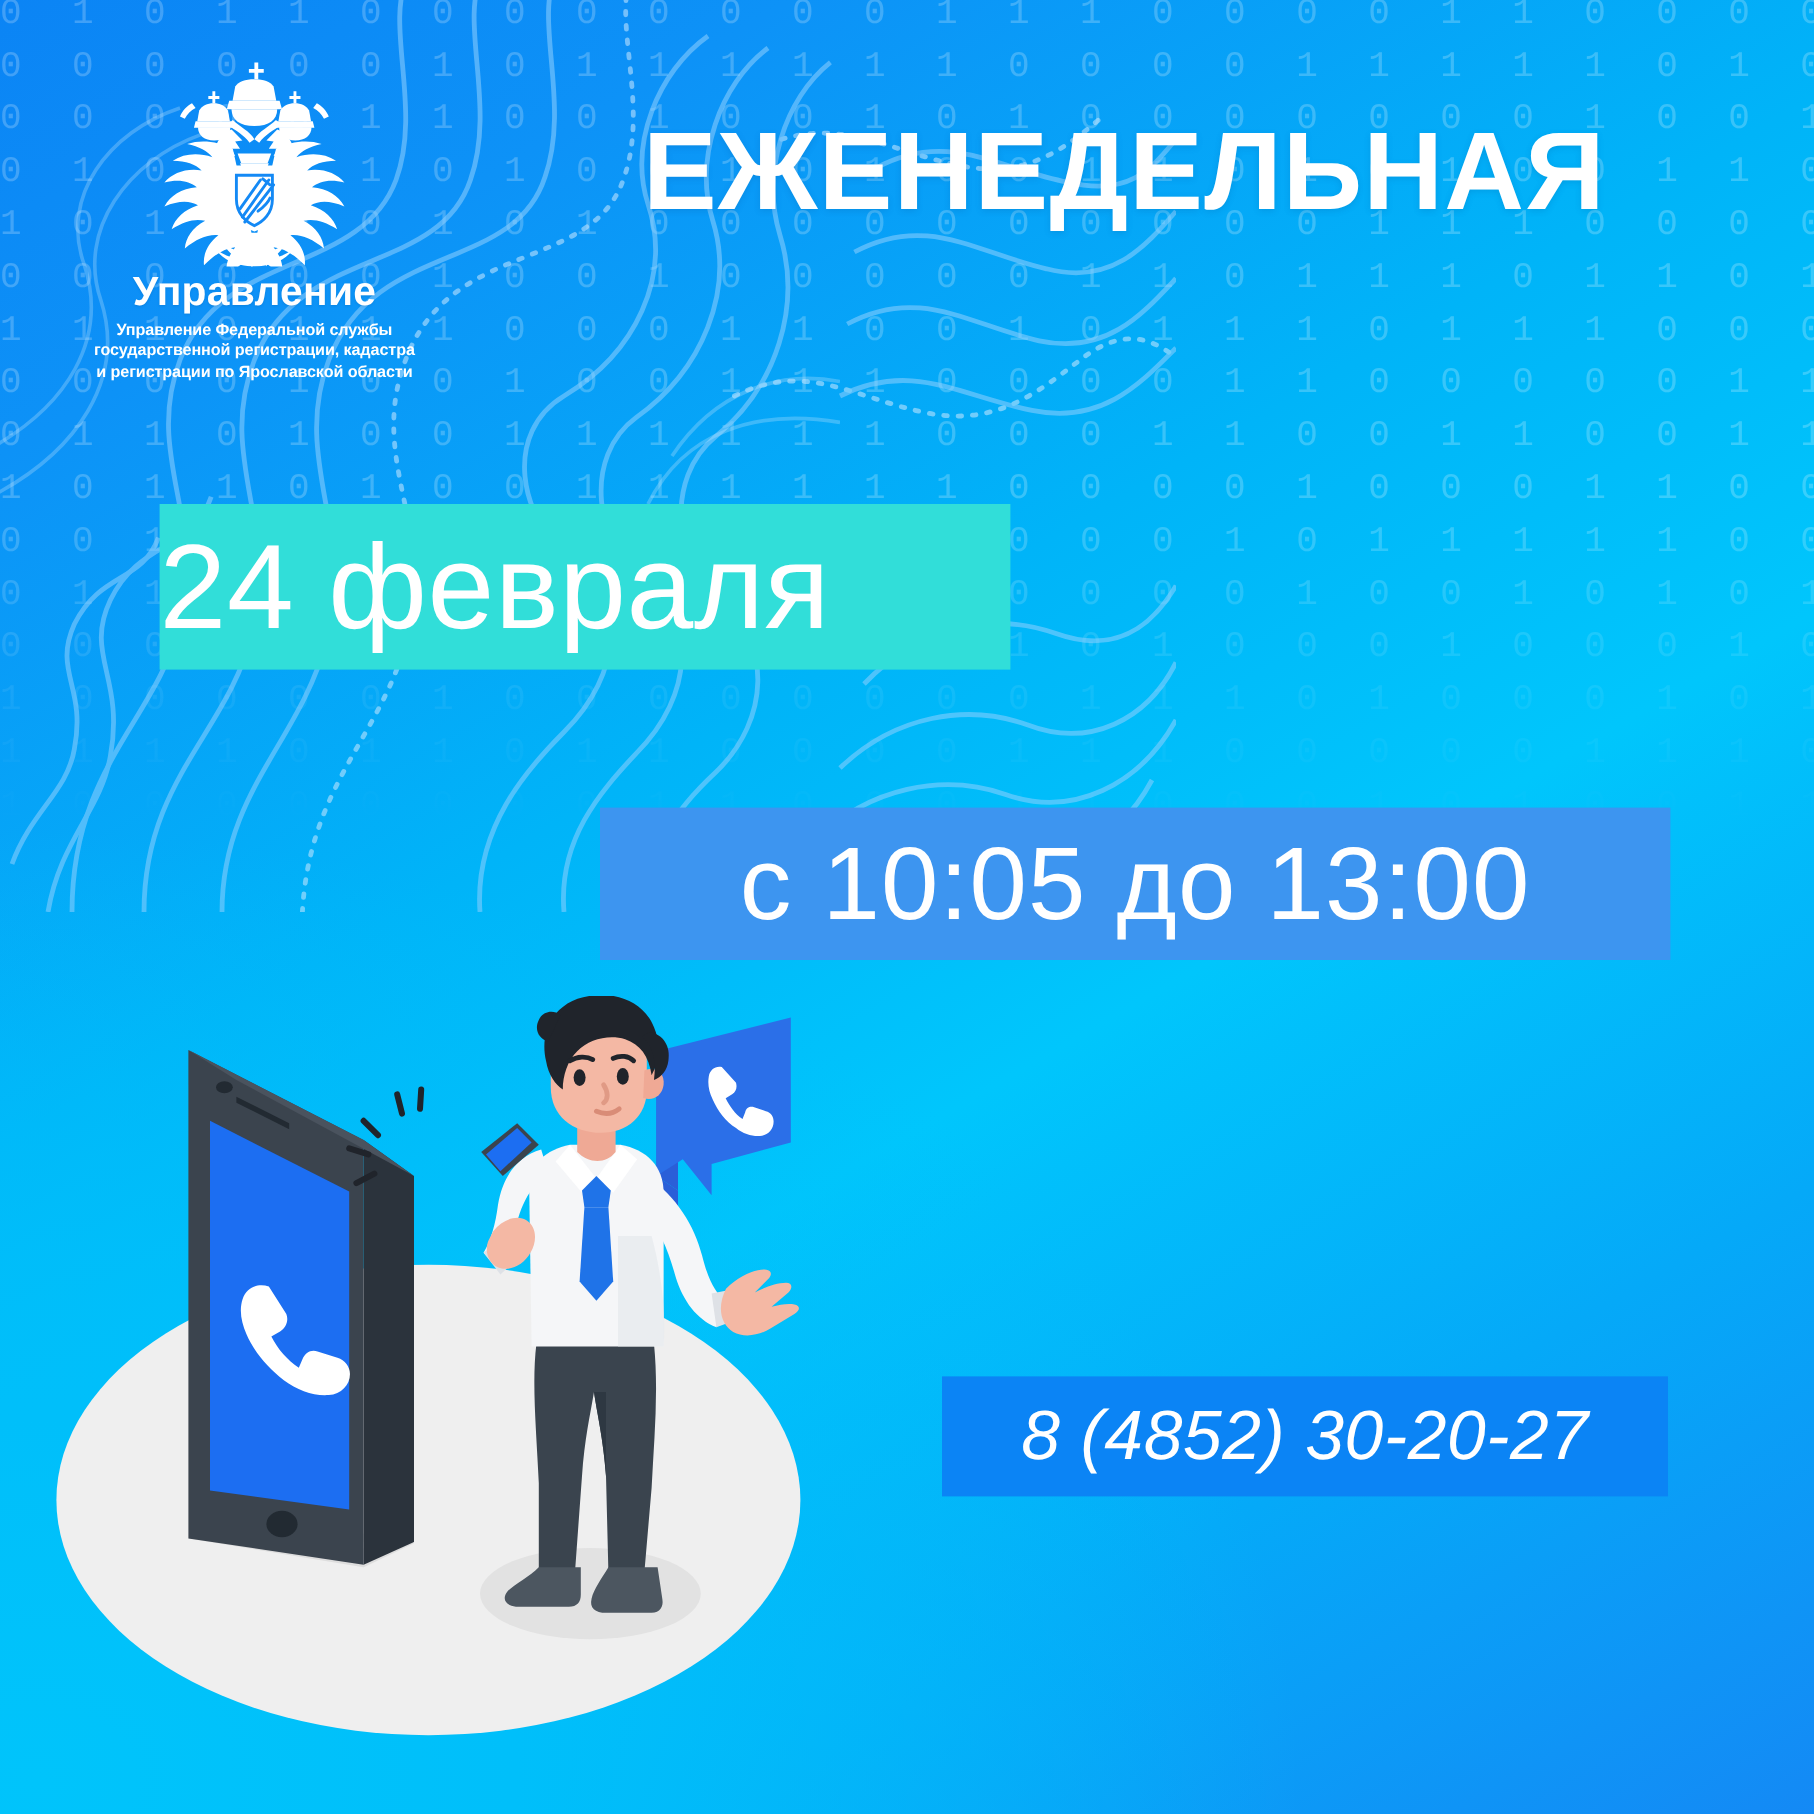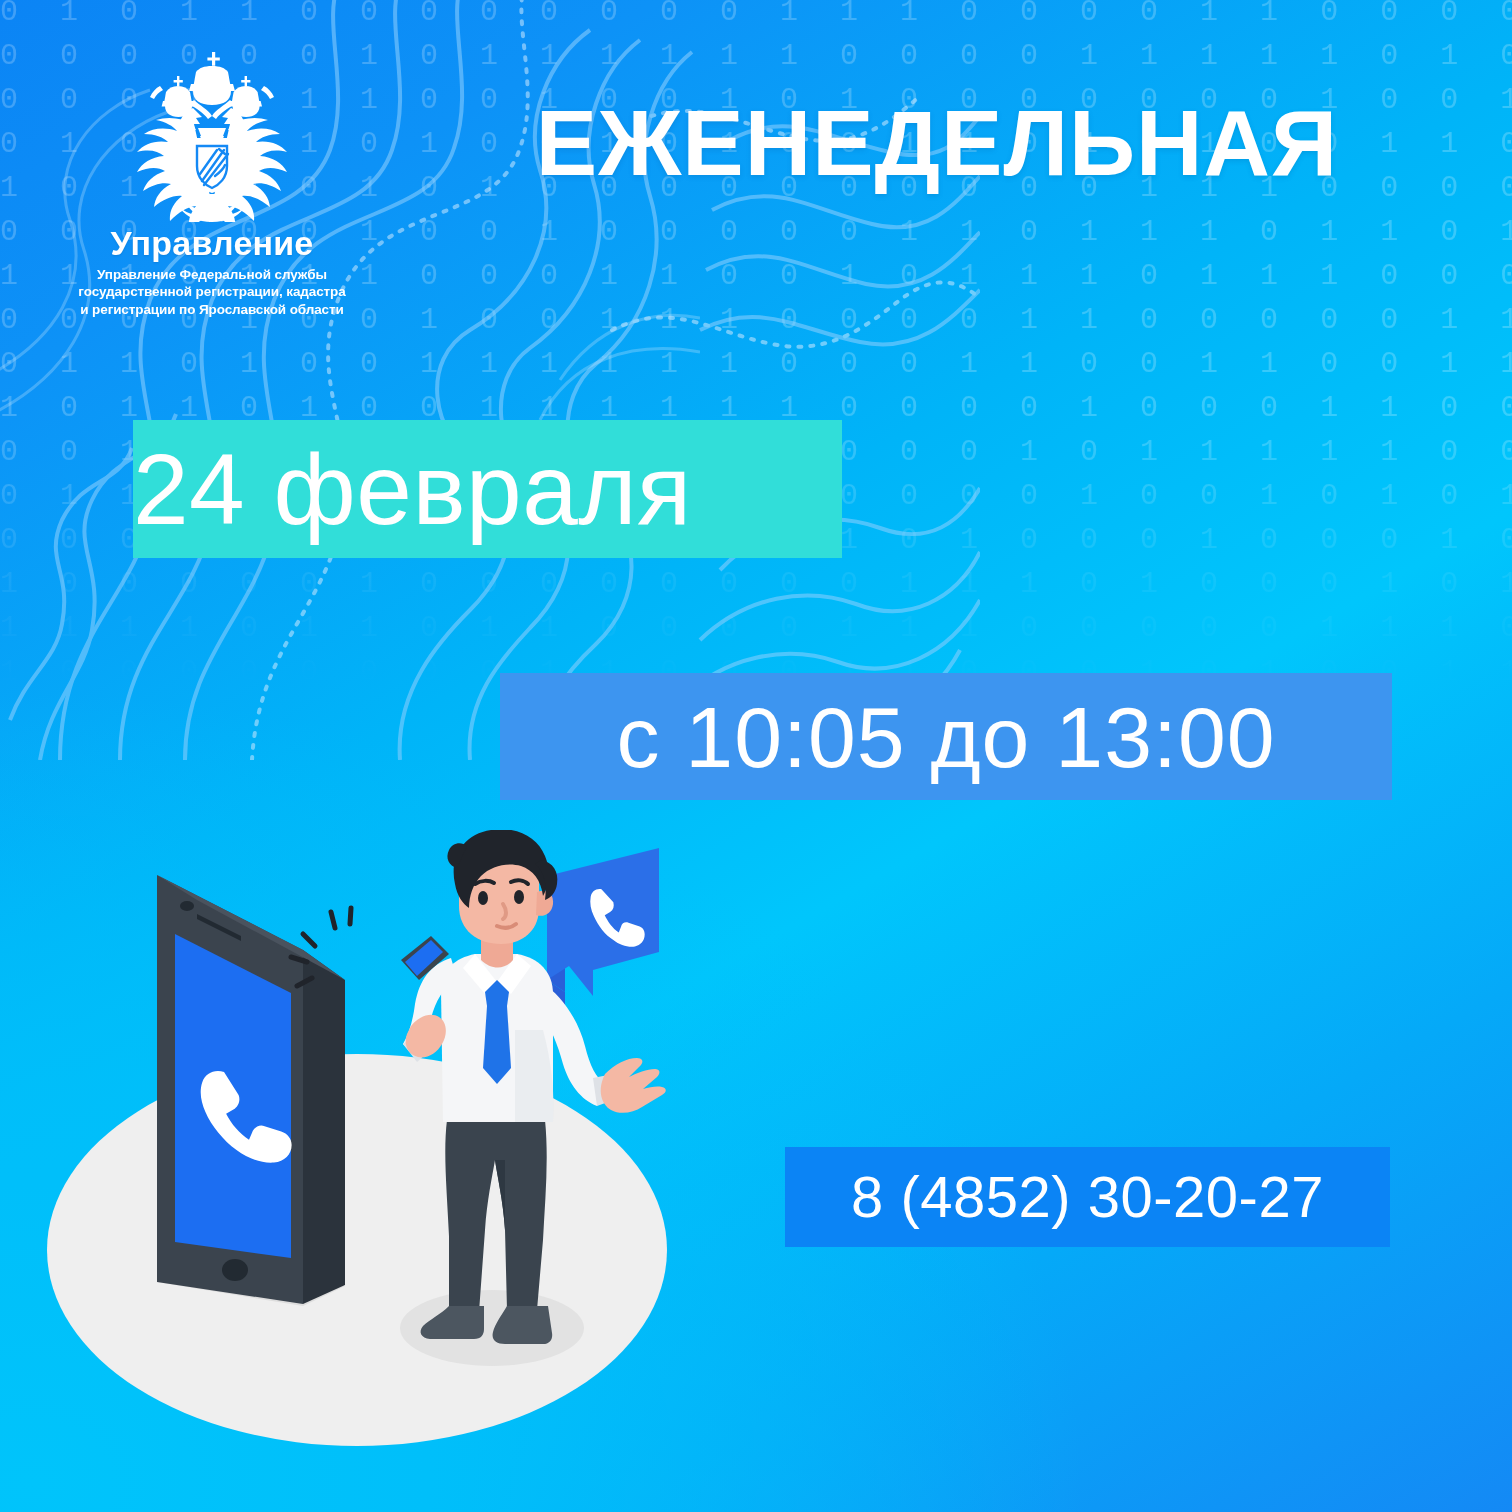--- a/index.html
+++ b/index.html
@@ -64,21 +64,21 @@
   
   #time-badge{
     position:absolute;left:500px;top:673px;width:892px;height:127px;
     background:#3D95F0;display:flex;align-items:center;justify-content:center;
   }
   #time-badge .txt{color:#fff;font-size:86px;line-height:1;letter-spacing:1px;}
 
   
   #phone-badge{
     position:absolute;left:785px;top:1147px;width:605px;height:100px;
-    background:#0B84F5;display:flex;align-items:center;justify-content:center;
+    background:#0B84F5;display:flex;align-items:center;justify-content:center;font-style:italic;
   }
   #phone-badge .txt{color:#fff;font-size:58px;line-height:1;letter-spacing:.5px;}
 
   
   #illo{position:absolute;left:45px;top:830px;width:700px;height:630px;}
 </style>
 </head>
 <body>
 
 <div id="poster">

